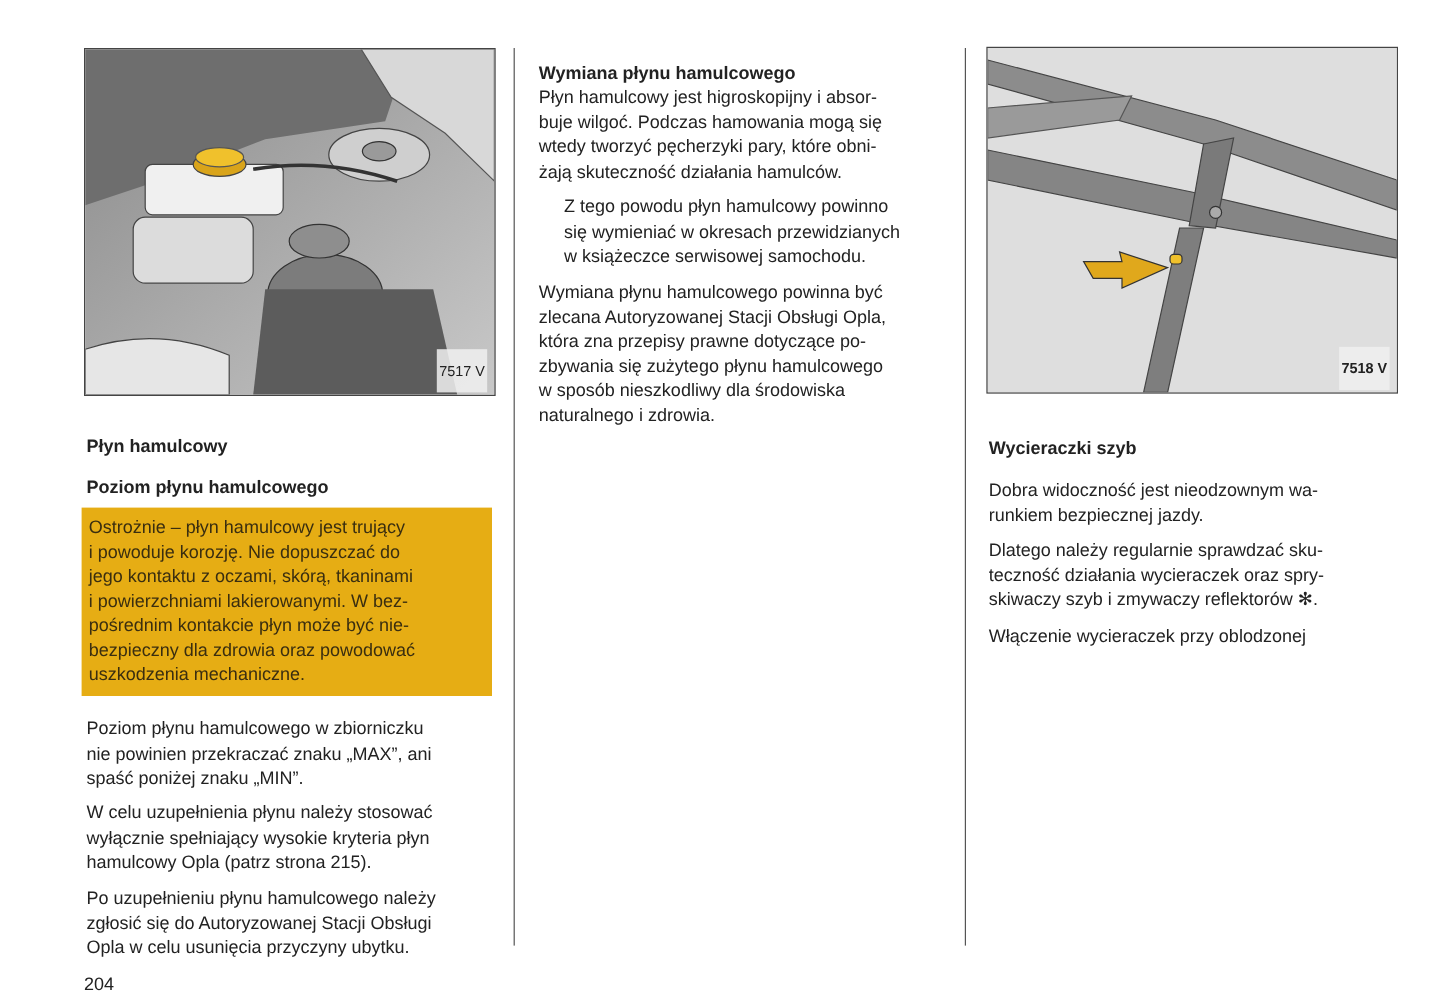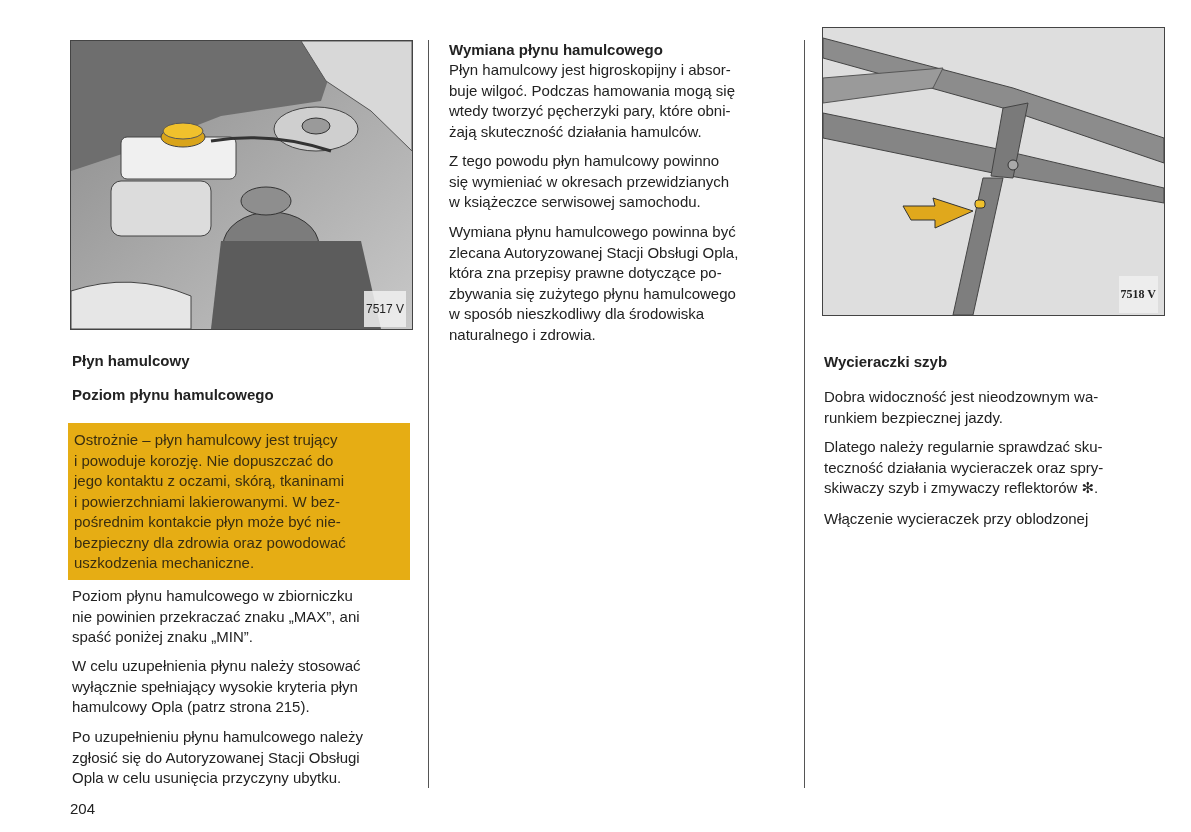--- a/index.html
+++ b/index.html
@@ -1,20 +1,20 @@
 <!DOCTYPE html>
 <html><head>
 <meta charset="utf-8">
 <style>
   html, body { margin:0; padding:0; }
   body {
     width:1191px; height:832px; background:#ffffff; position:relative; overflow:hidden;
     font-family:"Liberation Sans", sans-serif; color:#222;
   }
-  .abs { position:absolute; }
+  .abs { position:absolute;margin-top:12px; }
   .figure {
     position:absolute; border:1px solid #444; overflow:hidden;
     background:#d4d4d4;
   }
   .fig-label {
     position:absolute; right:6px; bottom:2px; font-size:12px; color:#222;
     background:rgba(240,240,240,0.85); padding:11px 2px;
   }
   .rule { position:absolute; width:1px; background:#555; }
   .h1 { font-weight:bold; font-size:15px; color:#222; }
@@ -89,37 +89,37 @@
 
 <div class="rule" style="left:428px;top:40px;height:748px;"></div>
 
 <div class="abs h2" style="left:449px;top:41px;">Wymiana płynu hamulcowego</div>
 <div class="abs" style="left:449px;top:60px;">
   <p class="p">Płyn hamulcowy jest higroskopijny i absor-</p>
   <p class="p">buje wilgoć. Podczas hamowania mogą się</p>
   <p class="p">wtedy tworzyć pęcherzyki pary, które obni-</p>
   <p class="p">żają skuteczność działania hamulców.</p>
 </div>
-<div class="abs" style="left:449px;top:151px;">
+<div class="abs" style="left:470px;top:151px;">
   <p class="p">Z tego powodu płyn hamulcowy powinno</p>
   <p class="p">się wymieniać w okresach przewidzianych</p>
   <p class="p">w książeczce serwisowej samochodu.</p>
 </div>
 <div class="abs" style="left:449px;top:222px;">
   <p class="p ul-text">Wymiana płynu hamulcowego powinna być</p>
   <p class="p ul-text">zlecana Autoryzowanej Stacji Obsługi Opla,</p>
   <p class="p ul-text">która zna przepisy prawne dotyczące po-</p>
   <p class="p ul-text">zbywania się zużytego płynu hamulcowego</p>
   <p class="p ul-text">w sposób nieszkodliwy dla środowiska</p>
   <p class="p ul-text">naturalnego i zdrowia.</p>
 </div>
 
 <div class="rule" style="left:804px;top:40px;height:748px;"></div>
 
-<div class="figure" style="left:822px;top:27px;width:341px;height:287px;background:#e5e5e5;font-family:Liberation Serif, serif;">
+<div class="figure" style="left:822px;top:39px;width:341px;height:287px;background:#e5e5e5;">
   <svg width="341" height="287" viewBox="0 0 341 287">
     <rect width="341" height="287" fill="#dedede"></rect>
     <path d="M0 10 L190 60 L341 110 L341 135 L180 80 L0 30 Z" fill="#8c8c8c" stroke="#444"></path>
     <path d="M0 50 L120 40 L110 60 L0 75 Z" fill="#9a9a9a" stroke="#555"></path>
     <path d="M0 85 L170 120 L341 160 L341 175 L170 145 L0 110 Z" fill="#858585" stroke="#444"></path>
     <path d="M180 80 L205 75 L190 150 L168 148 Z" fill="#7a7a7a" stroke="#444"></path>
     <circle cx="190" cy="137" r="5" fill="#aaa" stroke="#333"></circle>
     <path d="M160 150 L180 150 L150 287 L130 287 Z" fill="#7e7e7e" stroke="#444"></path>
     <path d="M80 178 L112 178 L110 170 L150 183 L112 200 L112 192 L88 192 Z" fill="#e0a81c" stroke="#333"></path>
     <rect x="152" y="172" width="10" height="8" rx="3" fill="#f0c12c" stroke="#333"></rect>

